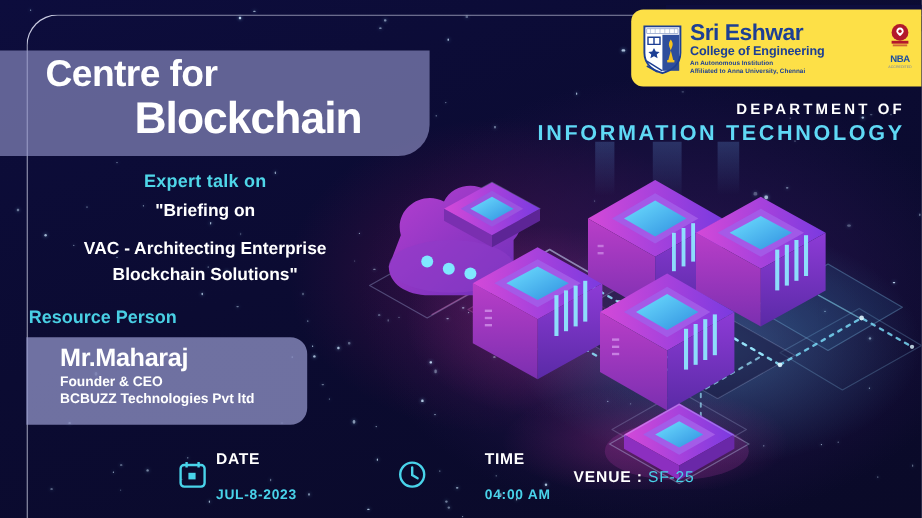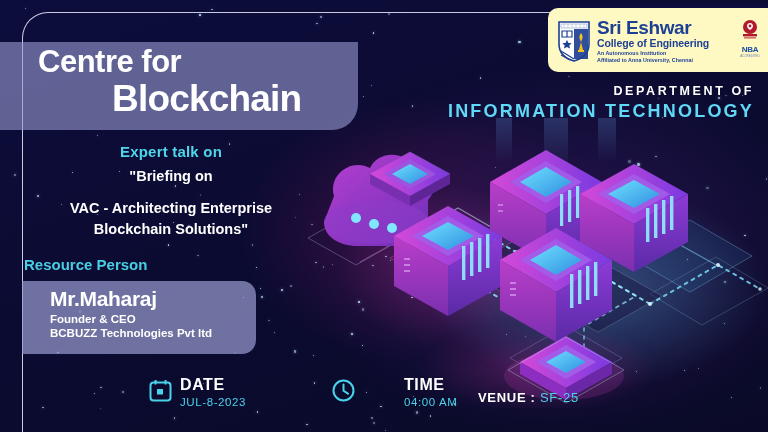--- a/index.html
+++ b/index.html
@@ -44,22 +44,22 @@
     position:absolute; left:38px; top:44px; z-index:6;
     font-size:31px; font-weight:bold; color:#ffffff; letter-spacing:-.5px;
   }
   .title-line2 {
     position:absolute; left:112px; top:78px; z-index:6;
     font-size:37px; font-weight:bold; color:#ffffff; letter-spacing:-.8px;
   }
 
   
   .logo-plate {
-    position:absolute; right:0px; top:8px; width:220px; height:64px;
-    background:#fef9c3; border-top-left-radius:10px; border-bottom-left-radius:10px;
+    position:absolute; right:0px; top:8px; width:242px; height:64px;
+    background:#fde047; border-top-left-radius:10px; border-bottom-left-radius:10px;
     display:flex; align-items:center; padding:4px 4px 4px 9px; gap:6px; z-index:7;
   }
   .crest { width:34px; height:44px; flex:none; position:relative; }
   .logo-text { flex:1; line-height:1; padding-top:1px; }
   .logo-name { font-size:19px; font-weight:bold; color:#1d3f94; letter-spacing:-.4px; }
   .logo-sub  { font-size:10.5px; font-weight:bold; color:#1d3f94; letter-spacing:-.1px; margin-top:1px;}
   .logo-l3   { font-size:5.3px; font-weight:bold; color:#1d3f94; margin-top:3px; letter-spacing:.05px;}
   .logo-l4   { font-size:5.3px; font-weight:bold; color:#1d3f94; margin-top:1px; letter-spacing:.05px;}
   .badges { width:28px; flex:none; display:flex; flex-direction:column; align-items:center; gap:3px; }
   .badge-iso { width:22px; height:22px; position:relative; }
@@ -95,22 +95,22 @@
   .rp-name { font-size:21px; font-weight:bold; color:#ffffff; letter-spacing:-.3px; line-height:1.05;}
   .rp-role { font-size:11.5px; font-weight:bold; color:#ffffff; margin-top:3px;}
   .rp-org  { font-size:11.5px; font-weight:bold; color:#ffffff; margin-top:2px;}
 
   
   .meta { position:absolute; bottom:16px; left:0; width:768px; height:46px; z-index:6;}
   .meta-item { position:absolute; display:flex; align-items:center; gap:7px; }
   .meta-date { left:148px; top:6px; }
   .meta-time { left:331px; top:6px;gap:48px; }
   .meta-text { line-height:1.12; }
-  .meta-k { font-size:16px; font-weight:bold; color:#ffffff; letter-spacing:.6px;}
-  .meta-v { font-size:11.5px; font-weight:normal; color:#49d3ea; letter-spacing:.6px; margin-top:2px;}
+  .meta-k { font-size:13px; font-weight:bold; color:#ffffff; letter-spacing:.6px;}
+  .meta-v { font-size:11.5px; font-weight:bold; color:#49d3ea; letter-spacing:.6px; margin-top:16px;}
   .venue {
     position:absolute; left:478px; top:20px;
     font-size:13px; font-weight:bold; color:#ffffff; letter-spacing:.7px;
   }
   .venue b { color:#49d3ea; font-weight:normal; }
 
   
   .art { position:absolute; left:298px; top:118px; width:470px; height:290px; z-index:2; }
   .art svg { display:block; }
 </style>

